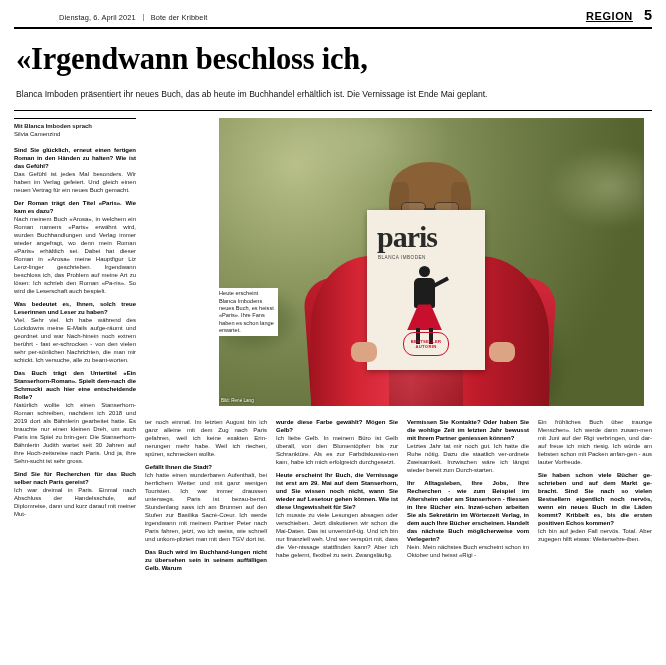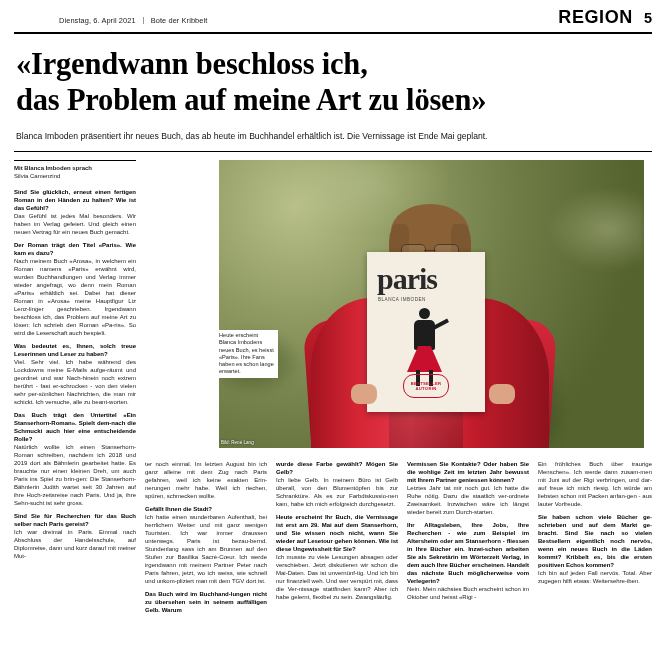--- a/index.html
+++ b/index.html
@@ -48,22 +48,23 @@
     top: 1px;
   }
   .masthead-right {
     display: flex;
     align-items: baseline;
     gap: 11px;
   }
   .region-label {
     font-family: "Liberation Sans", sans-serif;
     font-weight: bold;
-    font-size: 18px;
+    font-size: 11px;
     letter-spacing: 0.6px;
+    text-decoration: underline;
   }
   .page-number {
     font-family: "Liberation Sans", sans-serif;
     font-weight: bold;
     font-size: 14.5px;
   }
   .rule-top {
     height: 1.6px;
     background: #000;
     margin-bottom: 11px;
@@ -428,21 +429,20 @@
     </div>
     <div class="masthead-right">
       <span class="region-label">REGION</span>
       <span class="page-number">5</span>
     </div>
   </div>
   <div class="rule-top"></div>
 
   <h1 class="headline">
     <span>«Irgendwann beschloss ich,</span>
-    <span class="l2">das Problem auf meine Art zu lösen»</span>
   </h1>
   <p class="standfirst">Blanca Imboden präsentiert ihr neues Buch, das ab heute im Buchhandel erhältlich ist. Die Vernissage ist Ende Mai geplant.</p>
   <div class="rule-under-standfirst"></div>
 
   <div class="content" style="height:590px;">
 
     <div class="col c1">
       <div class="byline-rule"></div>
       <div class="byline-block">
         <div class="bl-title">Mit Blanca Imboden sprach</div>

